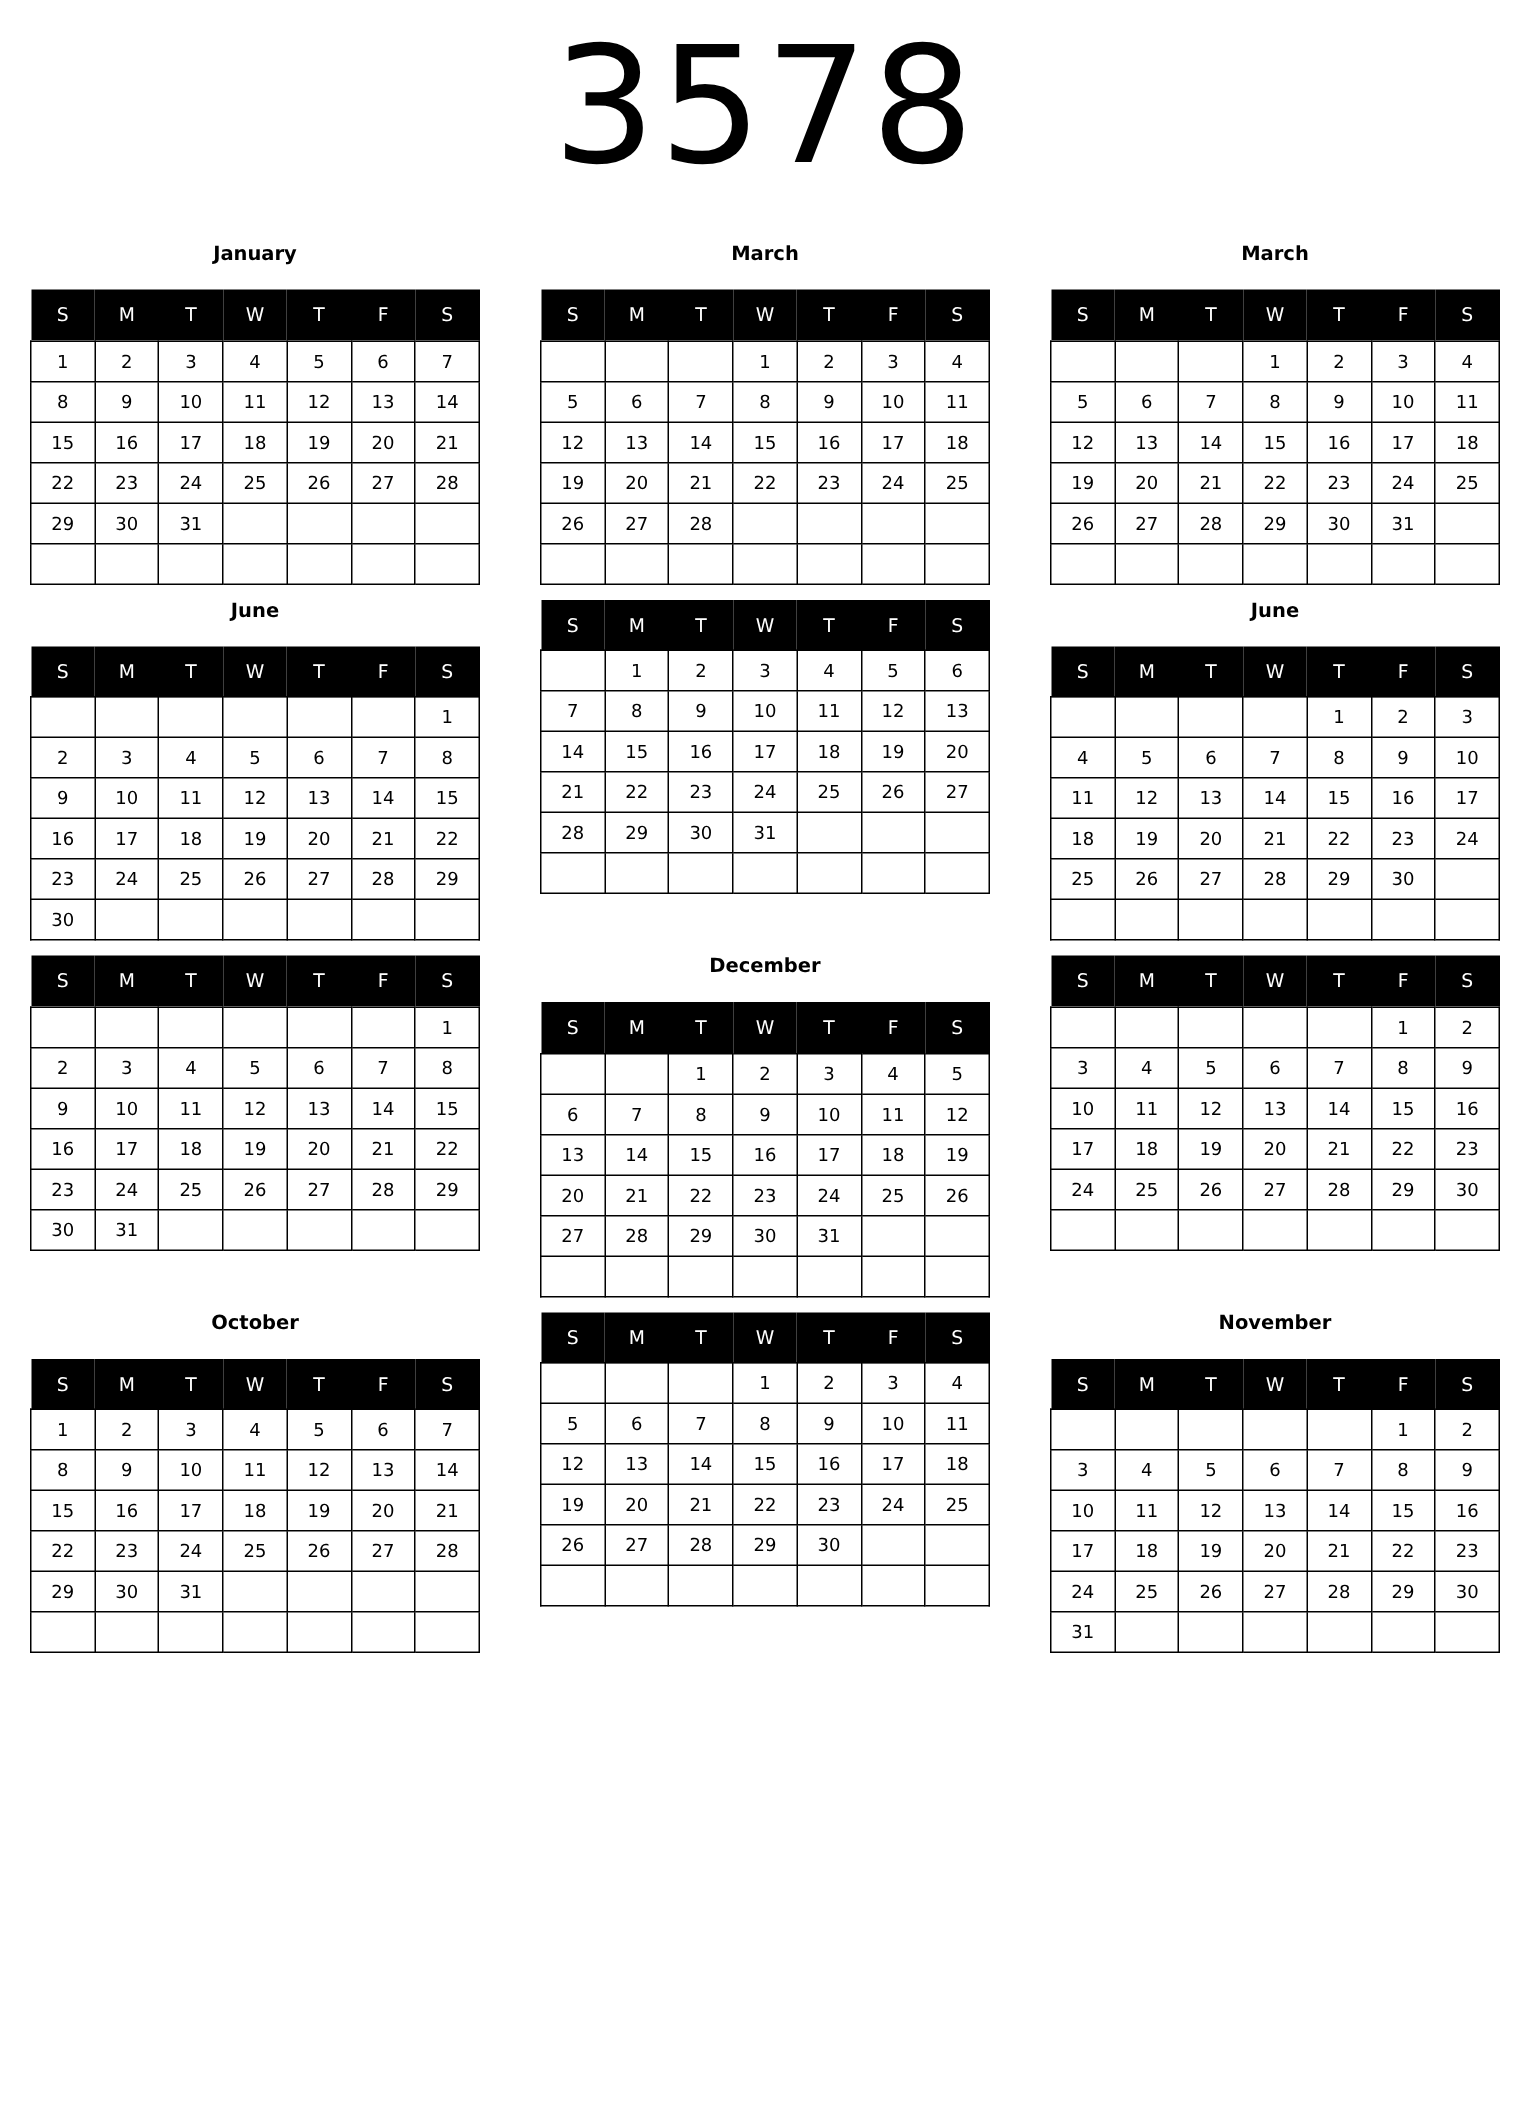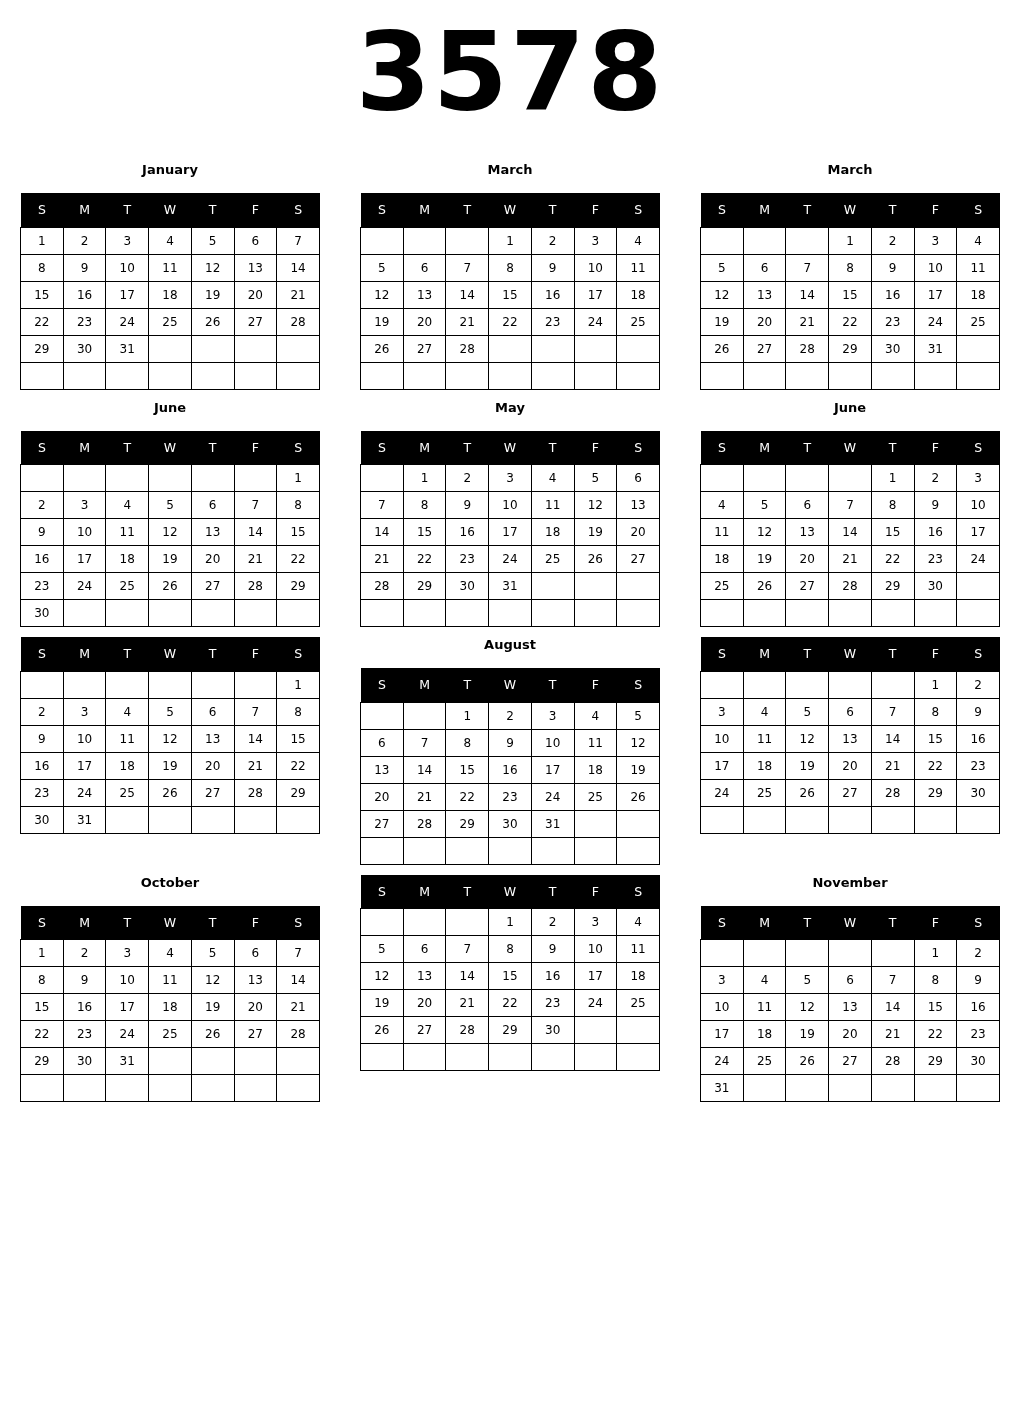--- a/index.html
+++ b/index.html
@@ -17,21 +17,21 @@
   }
   .page {
     width: 1020px;
     height: 1412px;
     position: relative;
     padding: 0;
   }
   .year-title {
     text-align: center;
     font-size: 108px;
-    font-weight: bold;
+    font-weight: normal;
     line-height: 1;
     letter-spacing: 2px;
     margin: 18px 0 0 0;
     font-family: "DejaVu Sans", sans-serif;
   }
   .calendar-grid {
     margin-top: 36px;
     display: grid;
     grid-template-columns: repeat(3, 320px);
     justify-content: center;
@@ -365,21 +365,20 @@
               <td></td>
               <td></td>
               <td></td>
               <td></td>
               <td></td>
             </tr>
           </tbody>
         </table>
       </div>
       <div class="month">
-        <div class="month-name">May</div>
         <table class="month-table">
           <thead>
             <tr class="header-row">
               <th>S</th>
               <th>M</th>
               <th>T</th>
               <th>W</th>
               <th>T</th>
               <th>F</th>
               <th>S</th>
@@ -580,21 +579,21 @@
               <td></td>
               <td></td>
               <td></td>
               <td></td>
               <td></td>
             </tr>
           </tbody>
         </table>
       </div>
       <div class="month">
-        <div class="month-name">August</div>
+        <div class="month-name">December</div>
         <table class="month-table">
           <thead>
             <tr class="header-row">
               <th>S</th>
               <th>M</th>
               <th>T</th>
               <th>W</th>
               <th>T</th>
               <th>F</th>
               <th>S</th>

